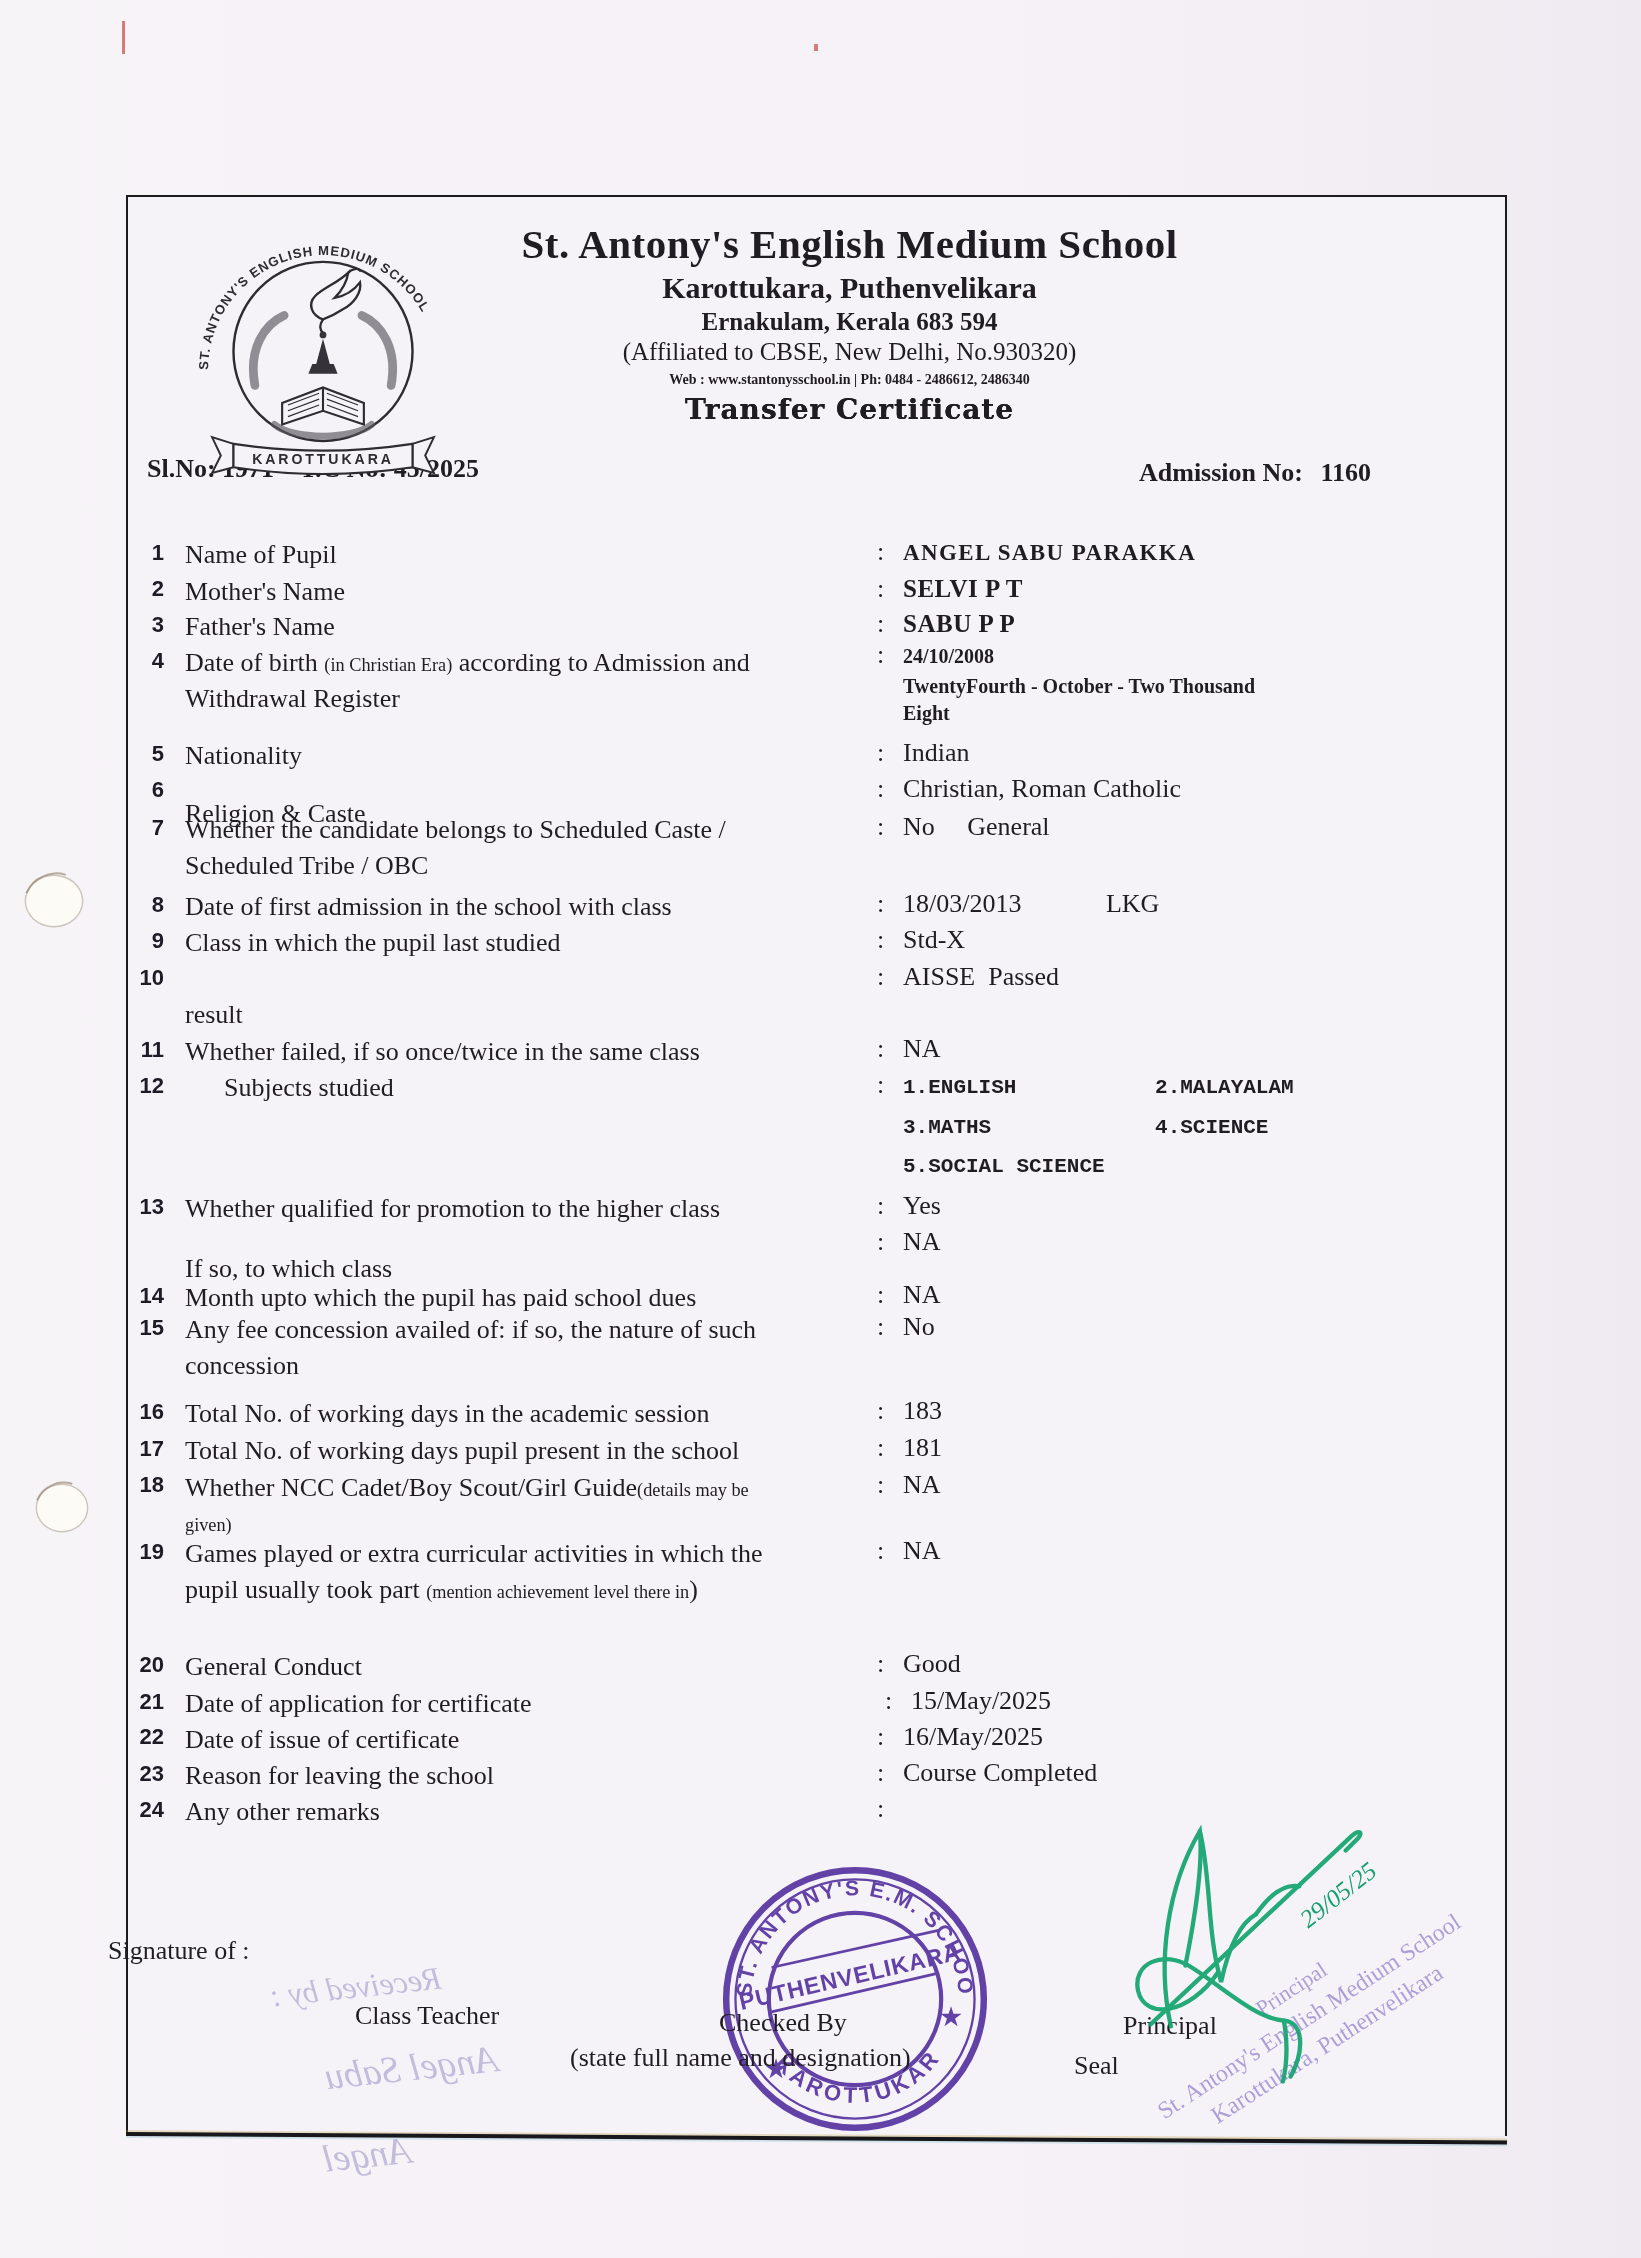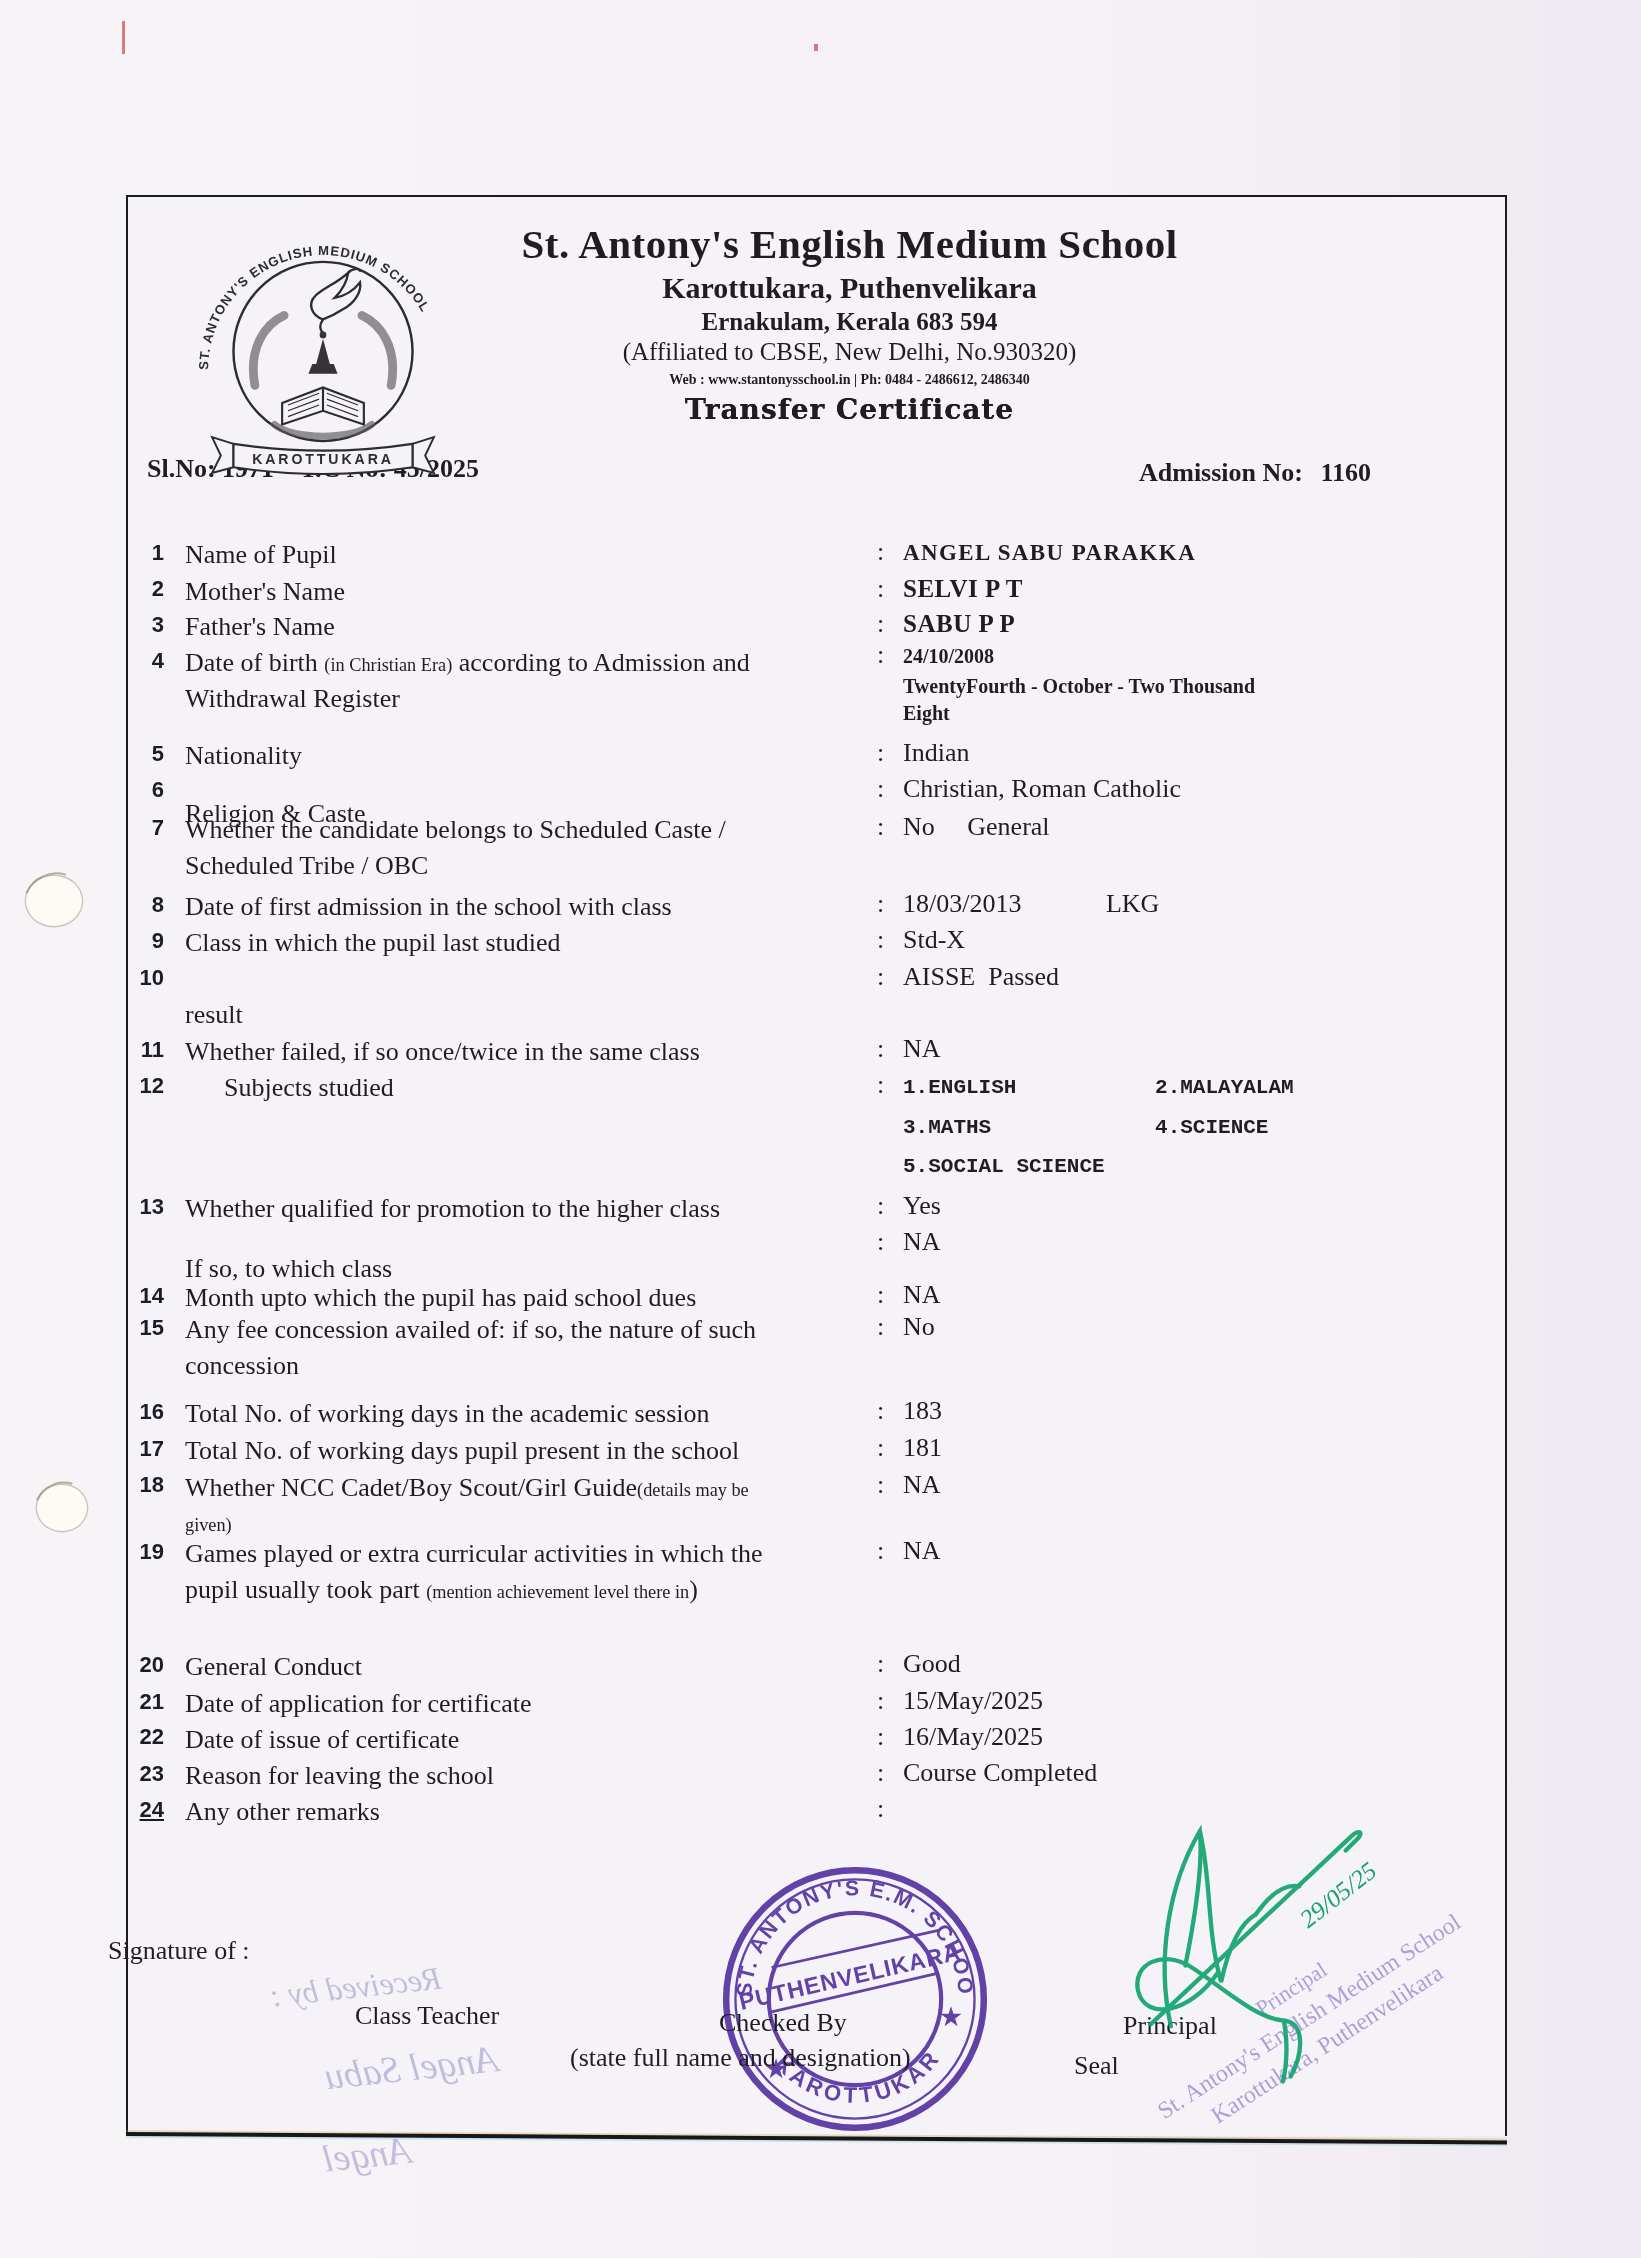--- a/index.html
+++ b/index.html
@@ -201,28 +201,28 @@
       <div class="it-vline" style="top: 1470px;"><span class="colon">:</span><span class="vs-def">NA</span></div>
       <div class="it-no" style="top: 1539px;">19</div>
       <div class="it-label" style="top: 1536px;"><span>Games played or extra curricular activities in which the</span></div>
       <div class="it-label" style="top: 1572px;"><span>pupil usually took part </span><span class="sm">(mention achievement level there in</span><span>)</span></div>
       <div class="it-vline" style="top: 1536px;"><span class="colon">:</span><span class="vs-def">NA</span></div>
       <div class="it-no" style="top: 1652px;">20</div>
       <div class="it-label" style="top: 1649px;"><span>General Conduct</span></div>
       <div class="it-vline" style="top: 1649px;"><span class="colon">:</span><span class="vs-def">Good</span></div>
       <div class="it-no" style="top: 1689px;">21</div>
       <div class="it-label" style="top: 1686px;"><span>Date of application for certificate</span></div>
-      <div class="it-vline" style="top: 1686px;"><span class="colon">:</span><span class="vs-def">15/May/2025</span></div>
+      <div class="it-vline" style="top: 1686px; margin-left: 8px;"><span class="colon">:</span><span class="vs-def">15/May/2025</span></div>
       <div class="it-no" style="top: 1724px;">22</div>
       <div class="it-label" style="top: 1722px;"><span>Date of issue of certificate</span></div>
       <div class="it-vline" style="top: 1722px;"><span class="colon">:</span><span class="vs-def">16/May/2025</span></div>
       <div class="it-no" style="top: 1761px;">23</div>
       <div class="it-label" style="top: 1758px;"><span>Reason for leaving the school</span></div>
       <div class="it-vline" style="top: 1758px;"><span class="colon">:</span><span class="vs-def">Course Completed</span></div>
-      <div class="it-no" style="top: 1797px; text-decoration: underline;">24</div>
+      <div class="it-no" style="top: 1797px;">24</div>
       <div class="it-label" style="top: 1794px;"><span>Any other remarks</span></div>
       <div class="it-vline" style="top: 1794px;"><span class="colon">:</span><span class="vs-def"></span></div>
     </div>
 
   <div class="ftxt" style="left:108px;top:1936px;">Signature of :</div>
   <div class="ftxt" style="left:355px;top:2001px;">Class Teacher</div>
   <div class="ftxt" style="left:719px;top:2008px;">Checked By</div>
   <div class="ftxt" style="left:570px;top:2043px;">(state full name and designation)</div>
   <div class="ftxt" style="left:1123px;top:2011px;">Principal</div>
   <div class="ftxt" style="left:1074px;top:2051px;">Seal</div>

